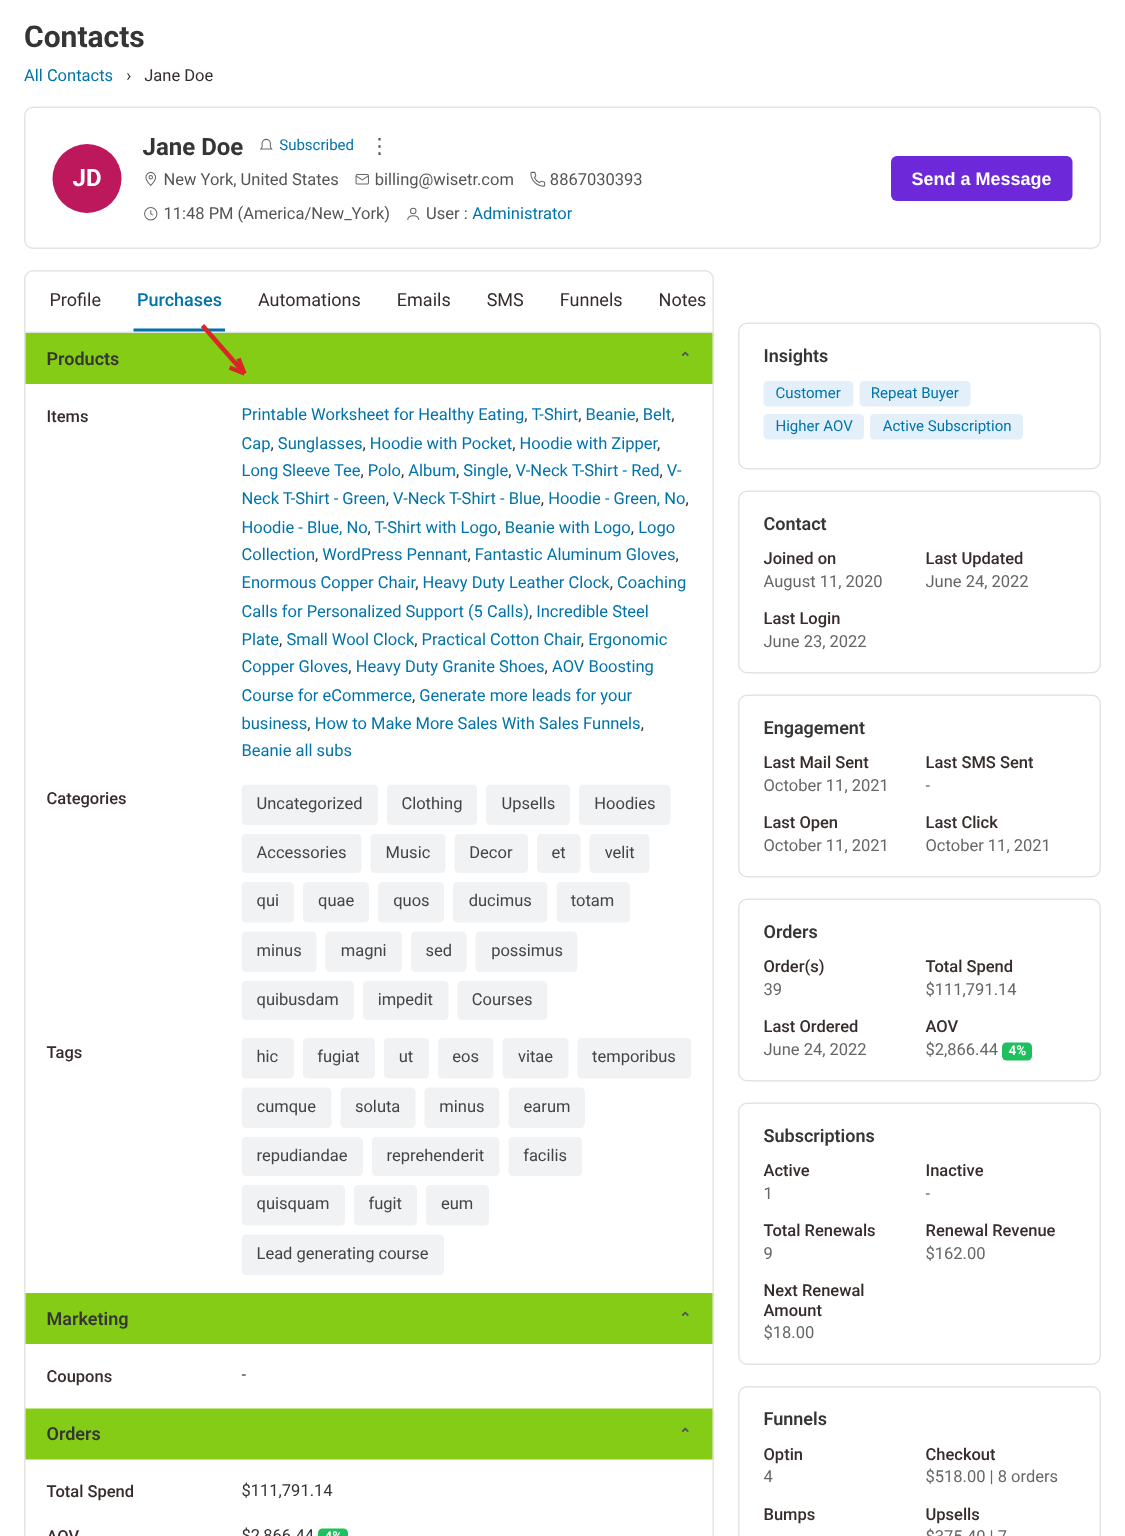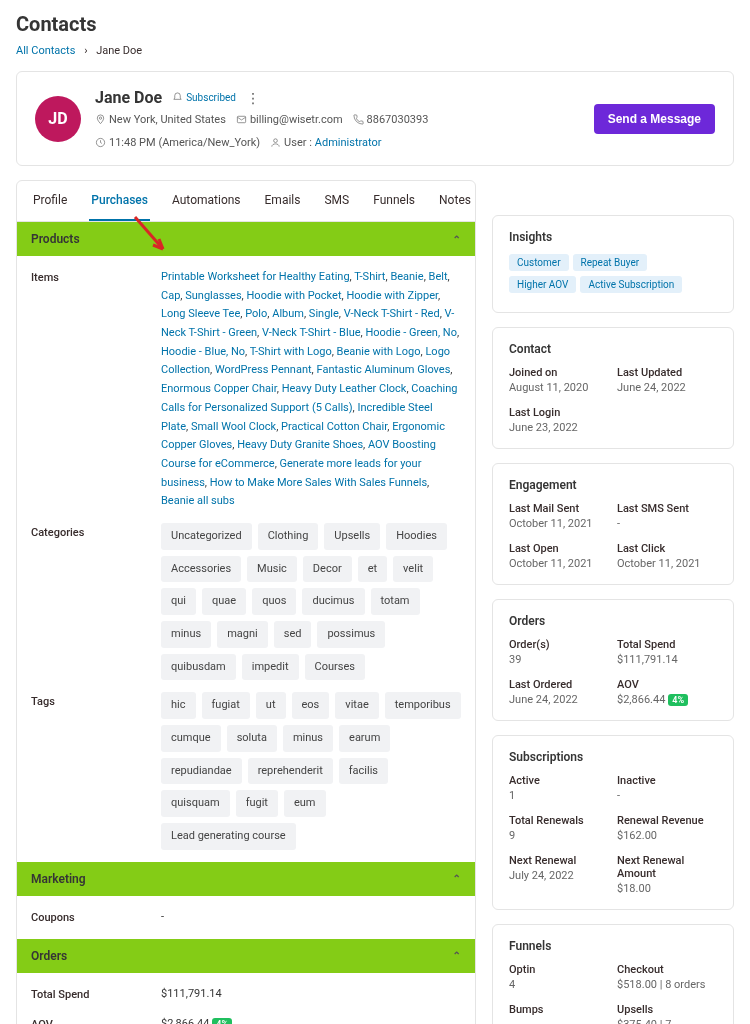--- a/index.html
+++ b/index.html
@@ -300,24 +300,20 @@
           </div>
         <div class="kv">
             <div class="k">Total Renewals</div>
             <div class="v">9</div>
           </div>
         <div class="kv">
             <div class="k">Renewal Revenue</div>
             <div class="v">$162.00</div>
           </div>
         <div class="kv">
-            <div class="k">Next Renewal</div>
-            <div class="v">July 24, 2022</div>
-          </div>
-        <div class="kv">
             <div class="k">Next Renewal Amount</div>
             <div class="v">$18.00</div>
           </div>
       </div>
     </div>
 
     <div class="sidebar-card">
       <h3>Funnels</h3>
       <div class="kv-grid">
         <div class="kv">

